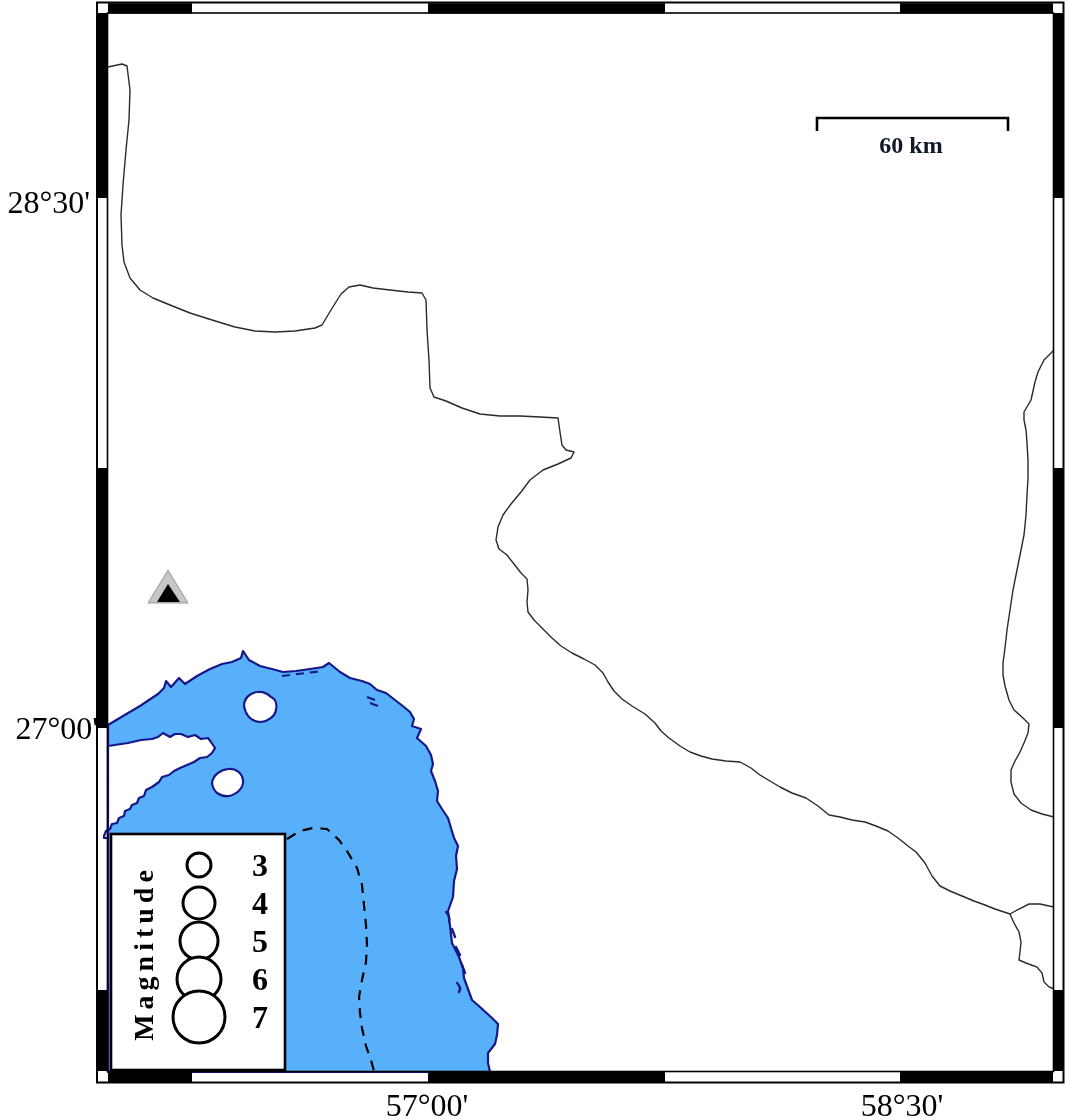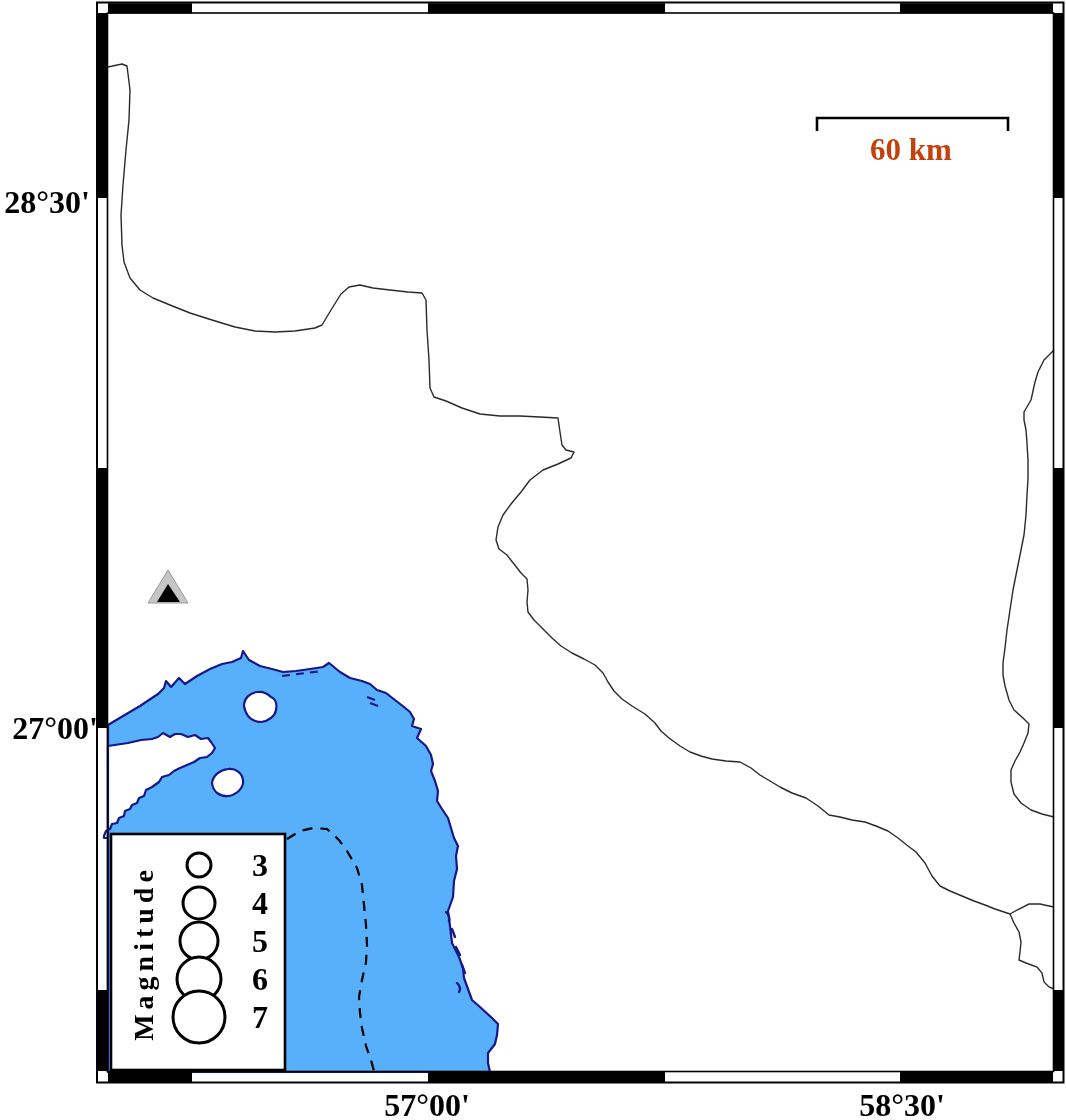--- a/index.html
+++ b/index.html
@@ -6,33 +6,33 @@
   .stage{
     position:relative;
     width:1066px;height:1120px;
     background:#ffffff;
     font-family:"Liberation Serif","DejaVu Serif",serif;
     overflow:hidden;
   }
   .map-svg{position:absolute;left:0;top:0;}
   .axis-label{
     position:absolute;
-    font-weight:bold;
+    font-weight:normal;
     font-size:32px;
     color:#000;
     line-height:38px;
     white-space:nowrap;
   }
   .lat{width:90px;text-align:right;}
   .lon{width:160px;text-align:center;}
   .scalebar-label{
     position:absolute;
     left:831px;top:132px;width:160px;
     text-align:center;
-    font-weight:bold;font-size:31px;color:#c2410c;
+    font-weight:bold;font-size:24px;color:#0f172a;
   }
   .legend-title{
     position:absolute;
     left:144px;top:953px;
     transform:translate(-50%,-50%) rotate(-90deg);
     font-weight:bold;font-size:28px;
     letter-spacing:5px;
     color:#000;
     white-space:nowrap;
   }

